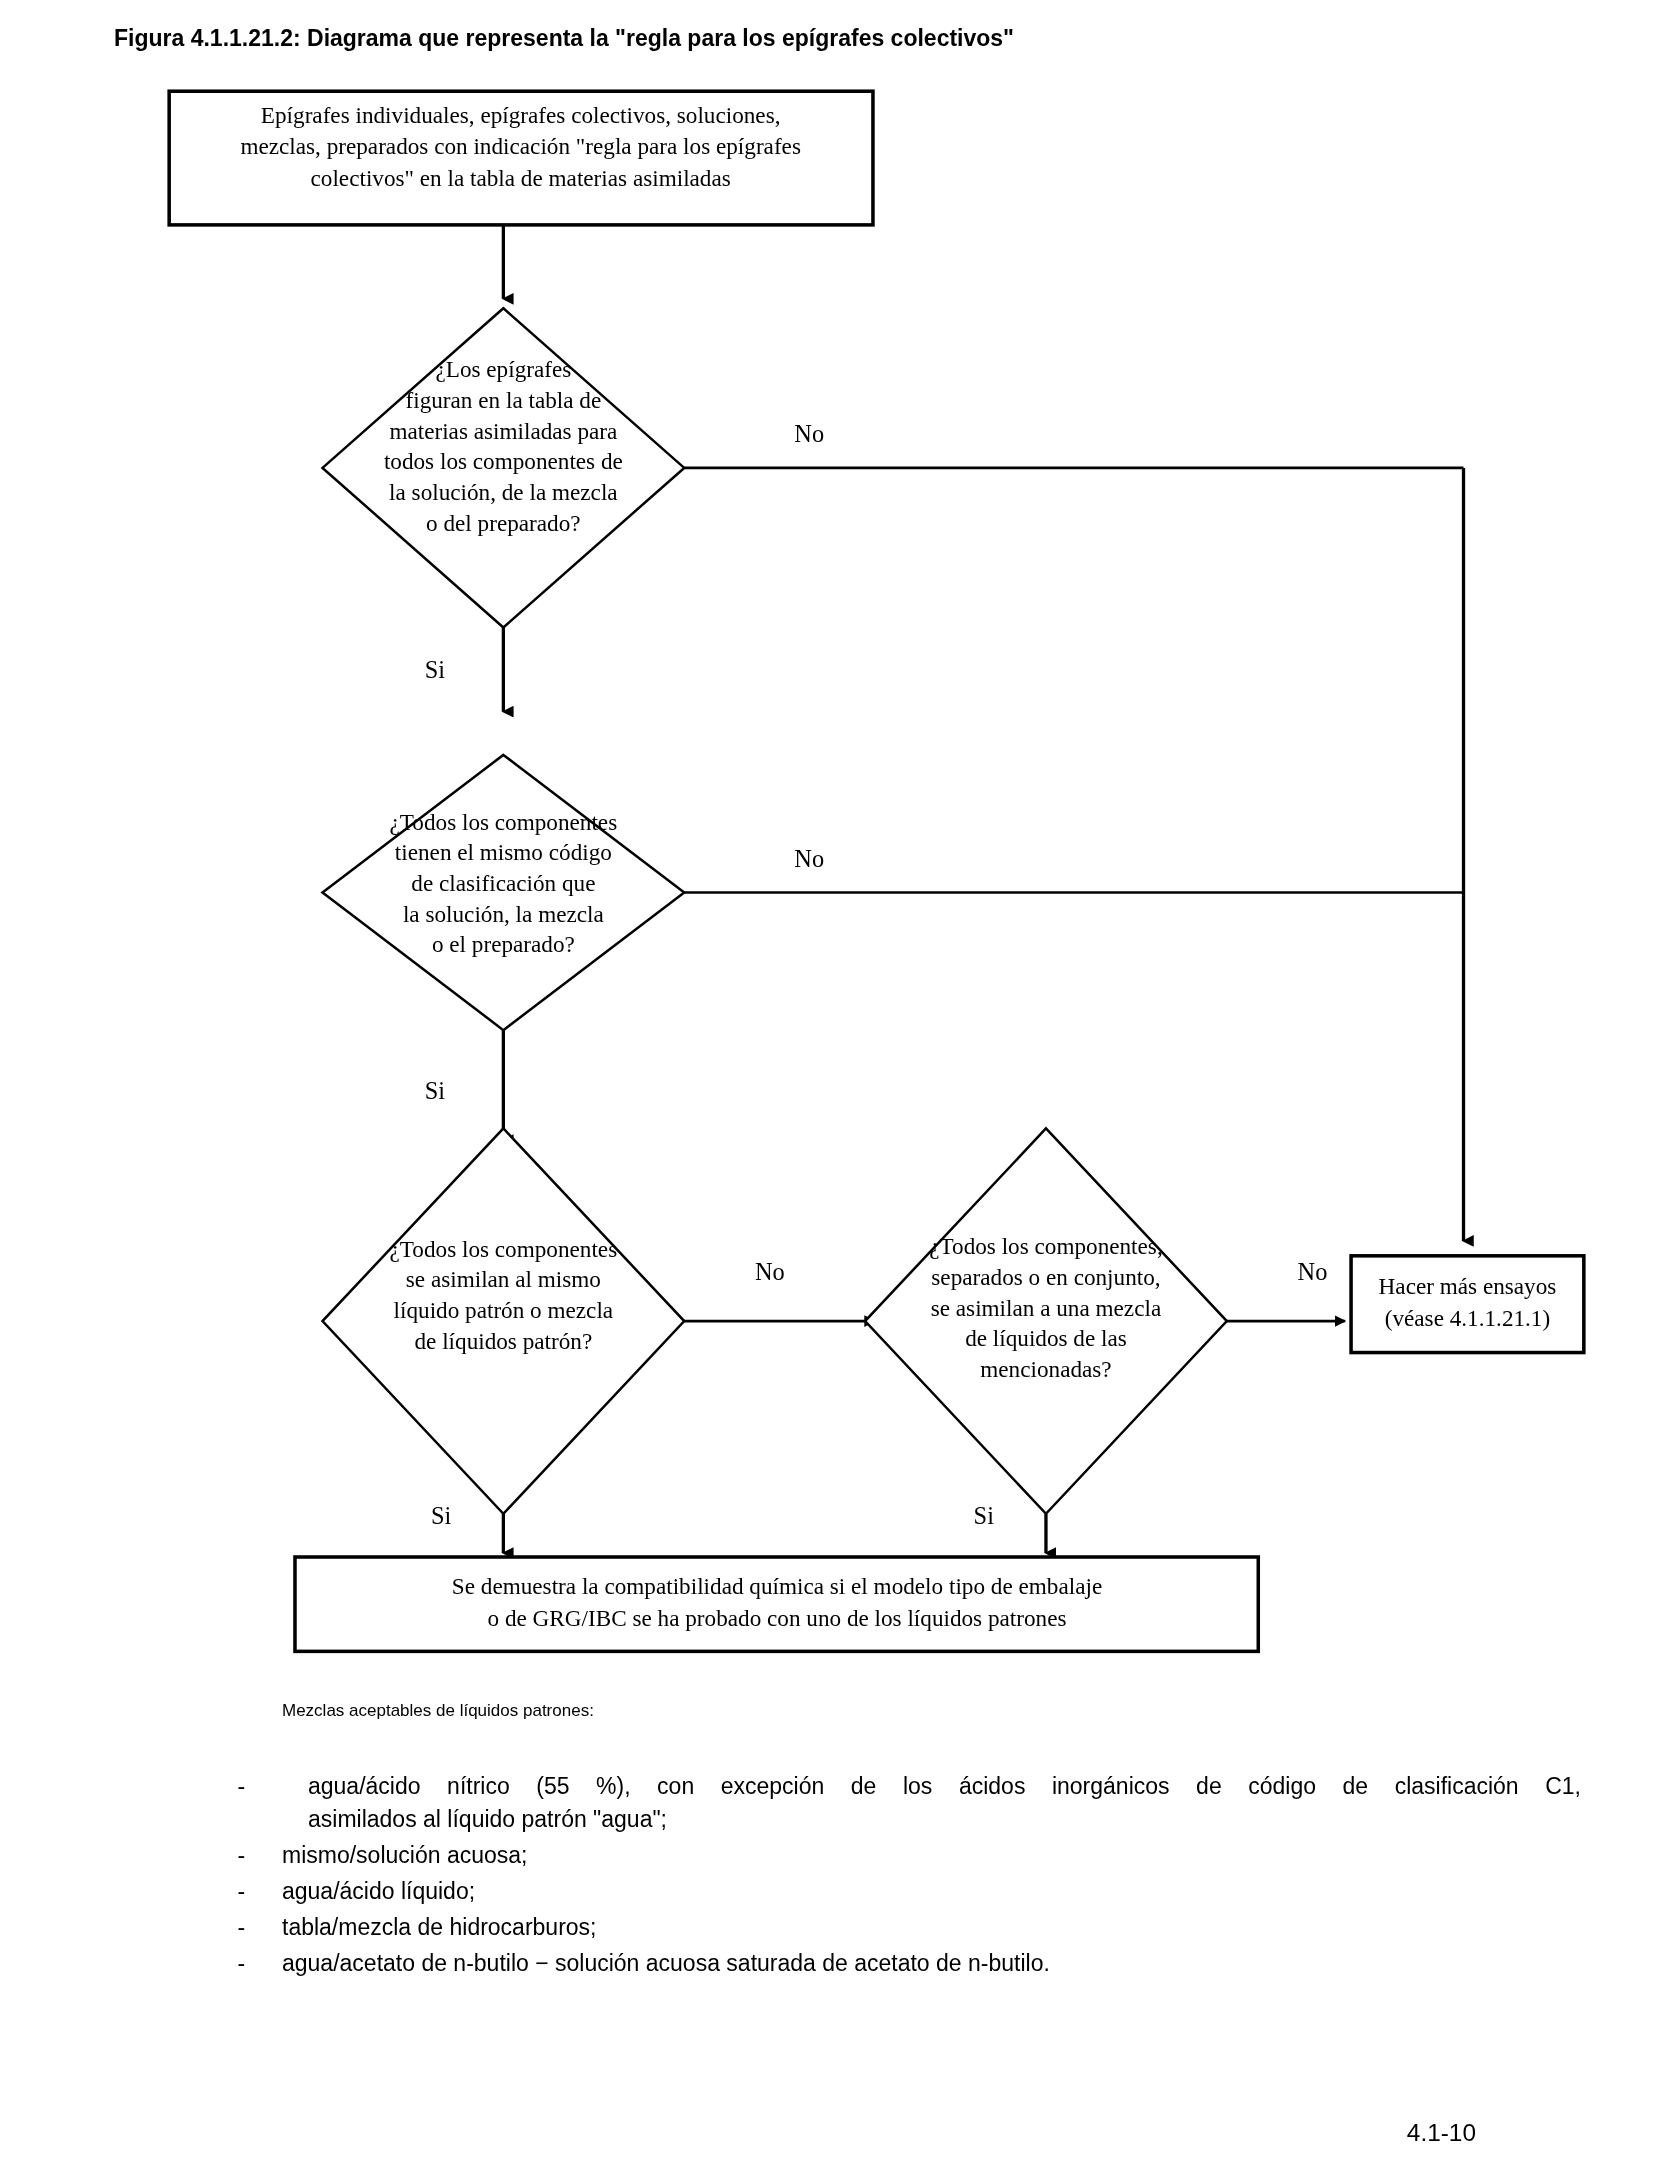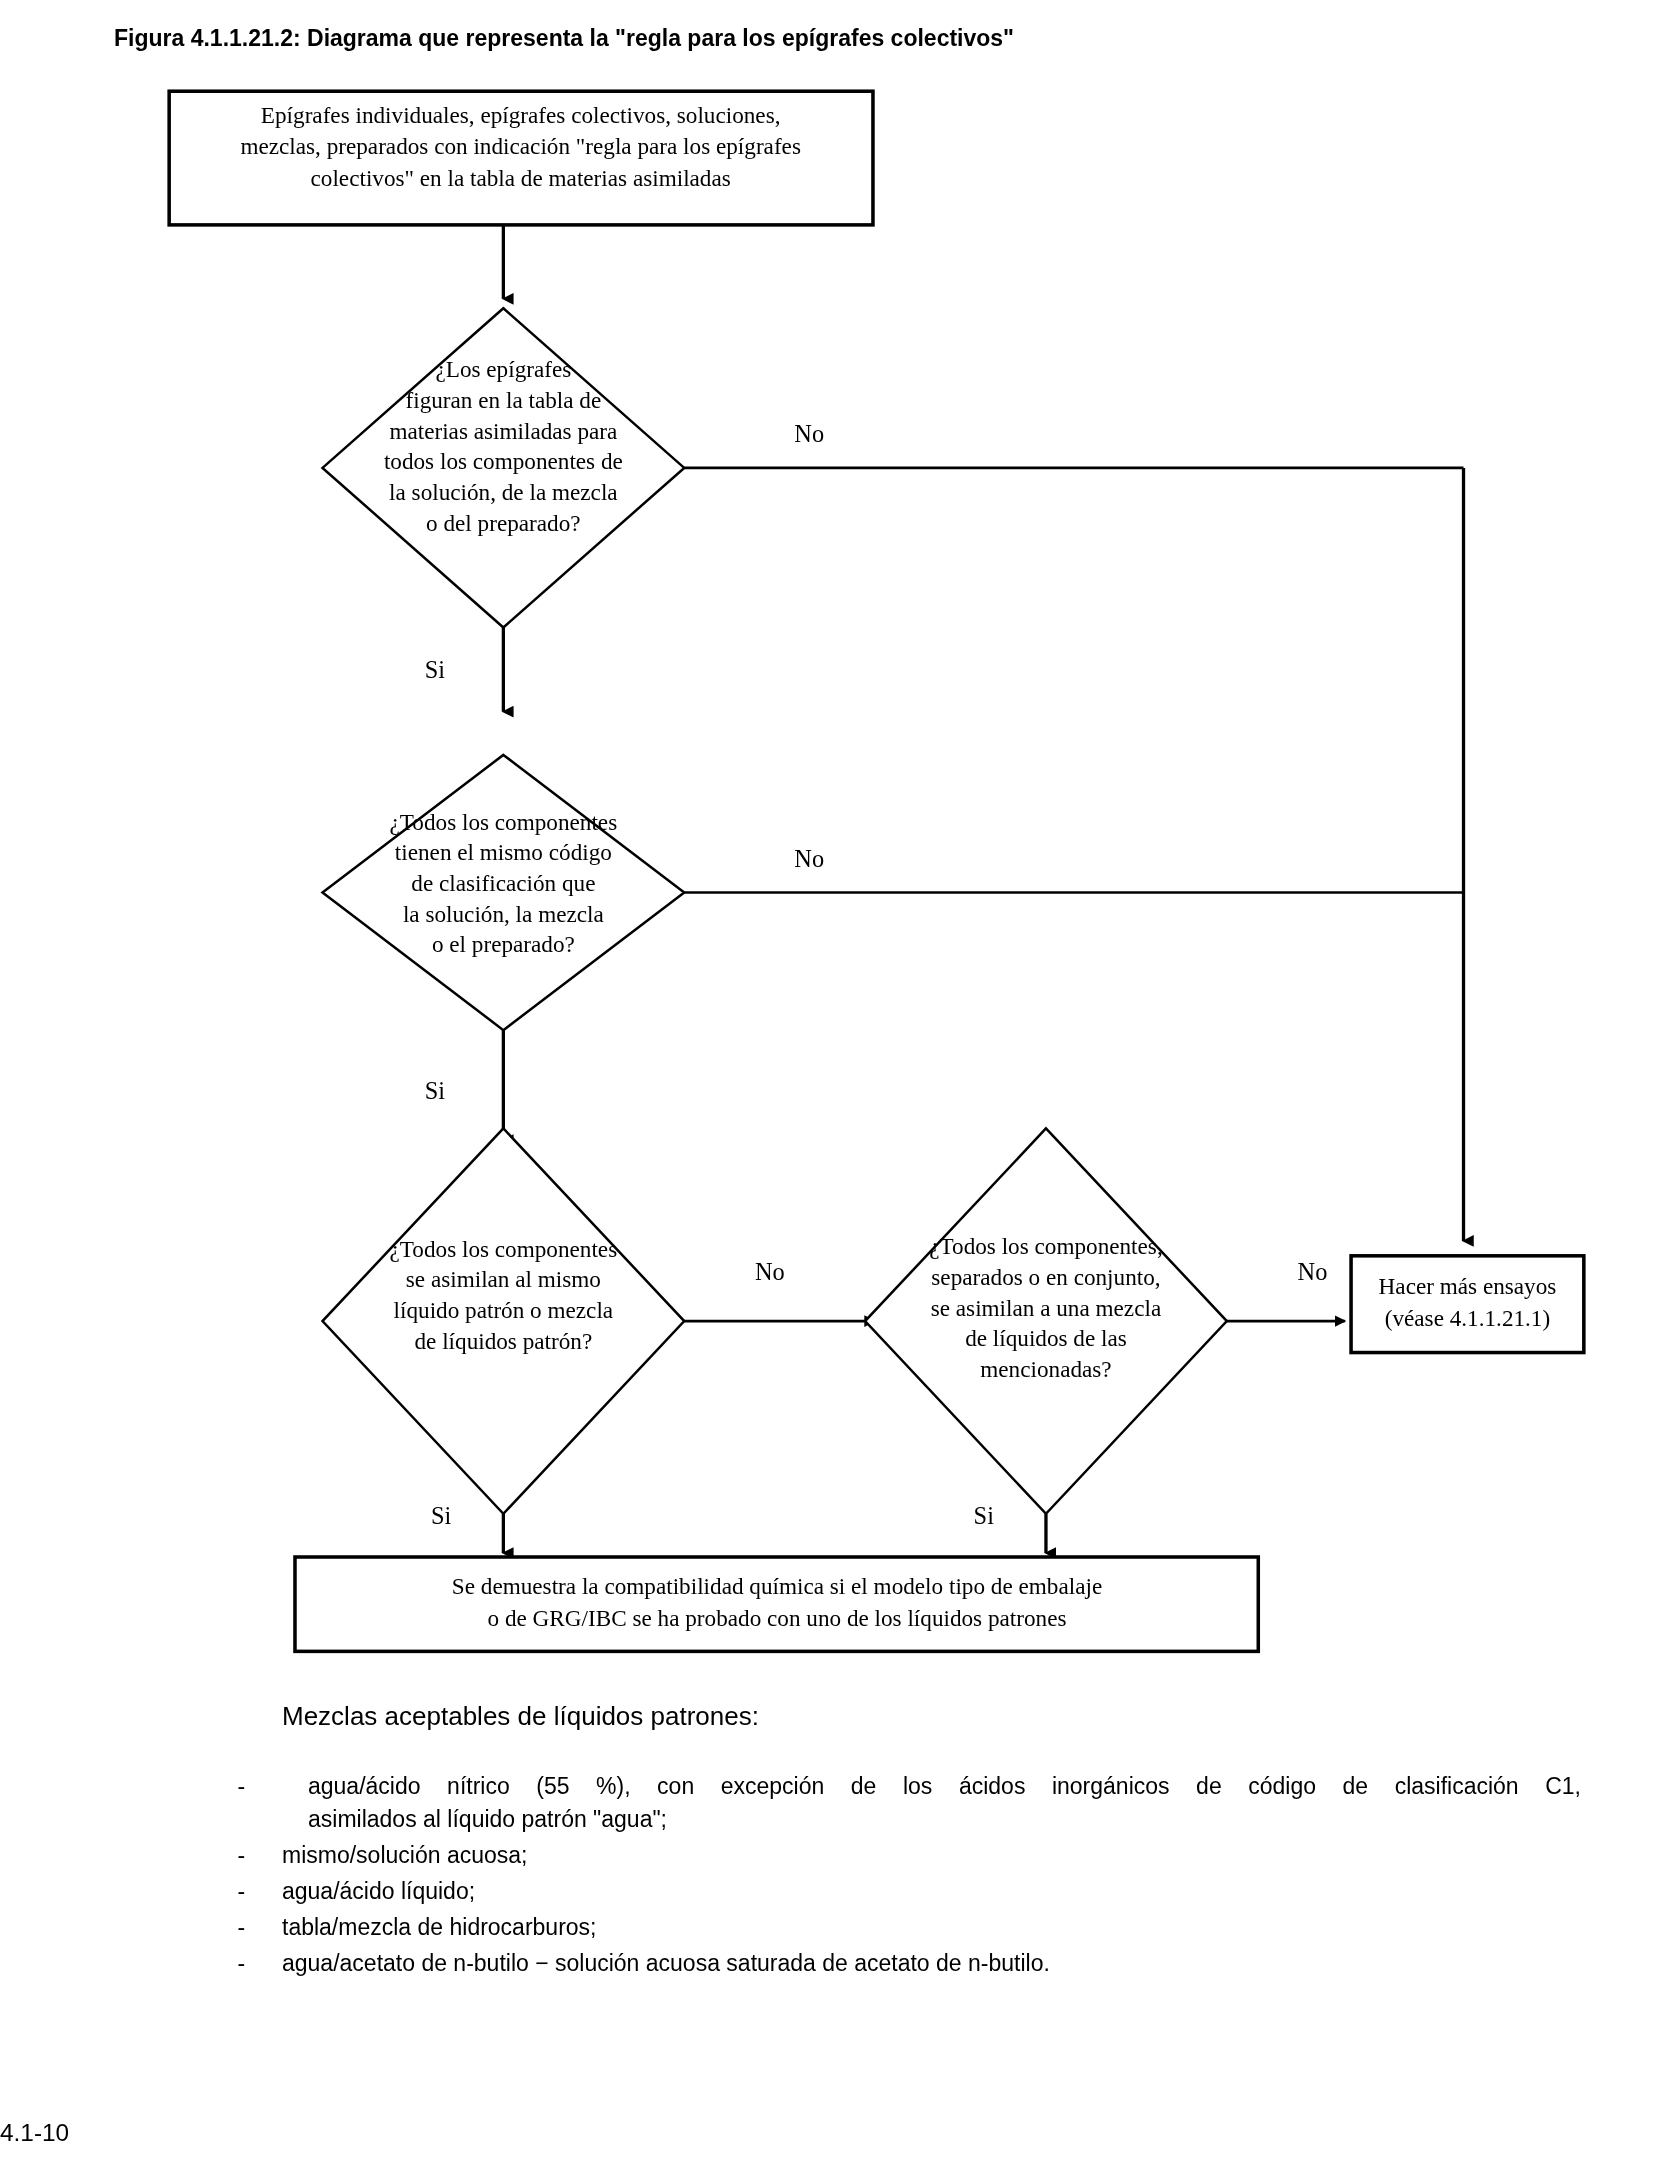--- a/index.html
+++ b/index.html
@@ -46,21 +46,21 @@
 
   
   .prose{
     position:absolute;
     left:0;top:0;width:1672px;
   }
   .mix-heading{
     position:absolute;
     left:282px; top:1701px;
     font-family:"Liberation Sans", sans-serif;
-    font-size:26px;
+    font-size:17px;
   }
   .mix-list{
     position:absolute;
     left:236px; top:1770px;
     width:1345px;
   }
   .mix-item{
     display:flex;
     align-items:flex-start;
     font-family:"Liberation Sans", sans-serif;
@@ -79,21 +79,21 @@
   .mix-body.justify > span{display:block;}
   .mix-body.justify > span.j{
     text-align:justify;
     text-align-last:justify;
   }
 
   .page-footer{
     position:absolute;
     left:0; top:2119px;
     width:1476px;
-    text-align:left;
+    text-align:right;
     font-family:"Liberation Sans", sans-serif;
     font-size:24.4px;
   }
 </style>
 </head>
 <body>
 
 <div id="page">
 
   <div class="figure-title">Figura 4.1.1.21.2: Diagrama que representa la "regla para los epígrafes colectivos"</div>

